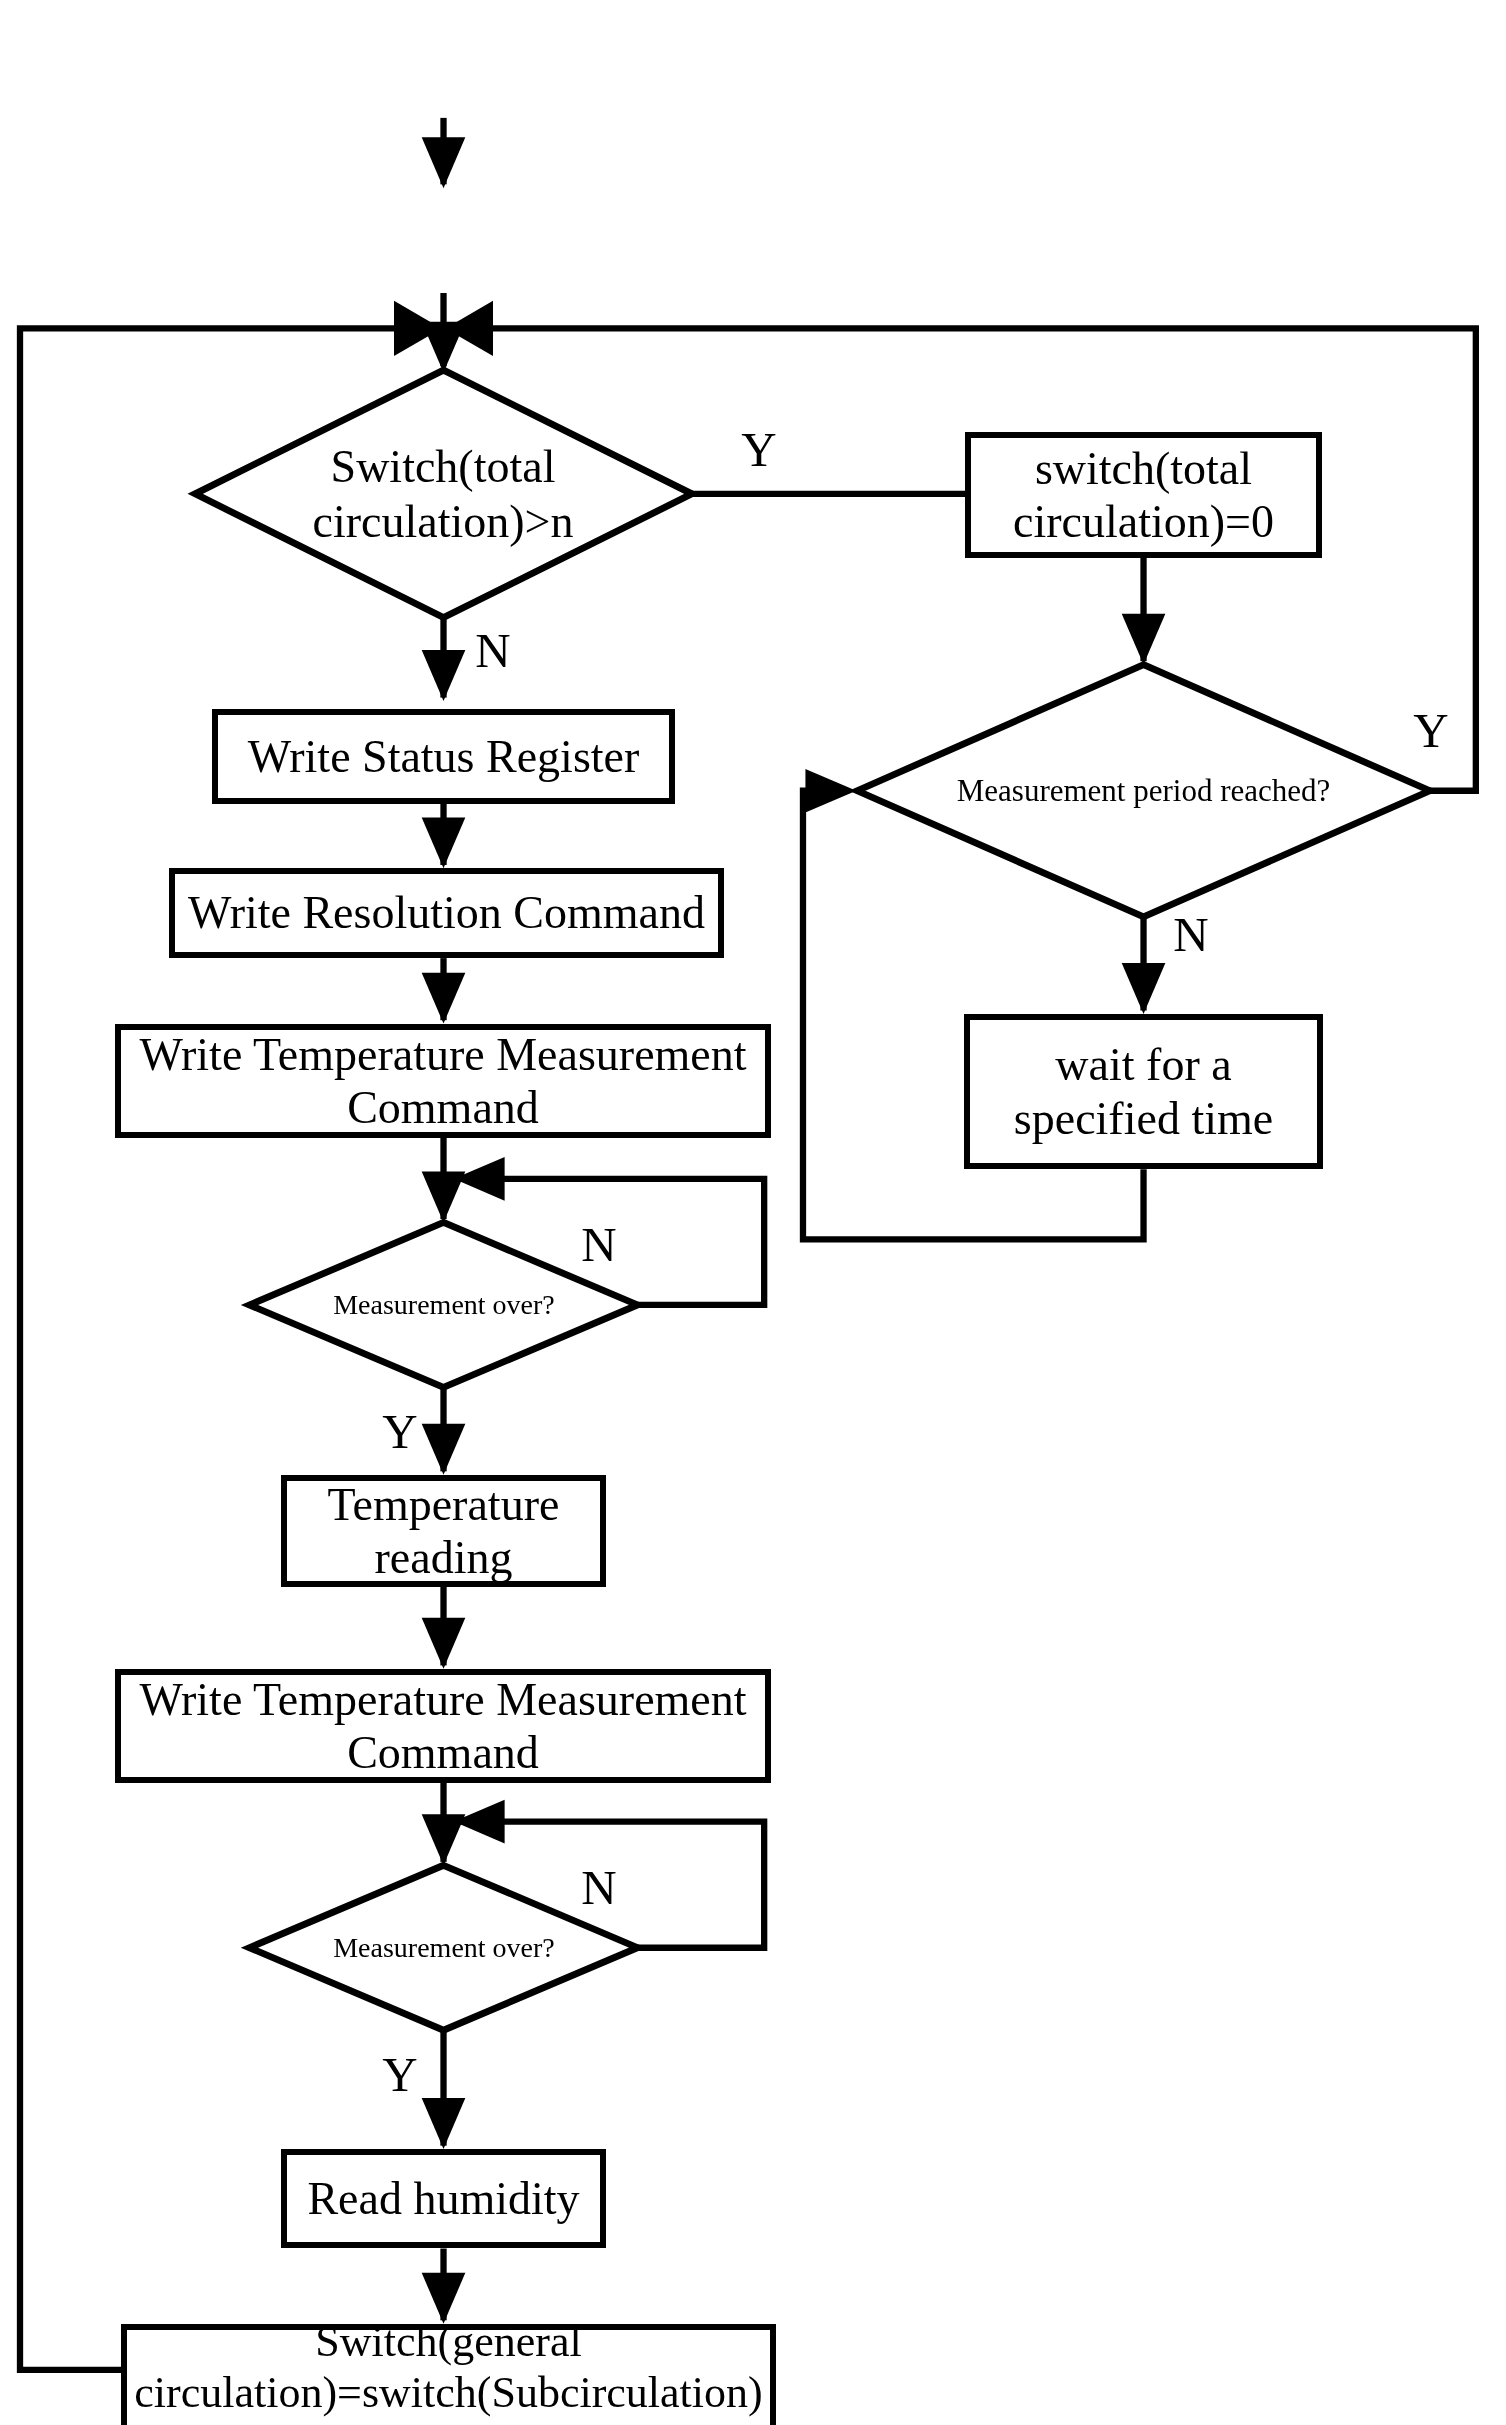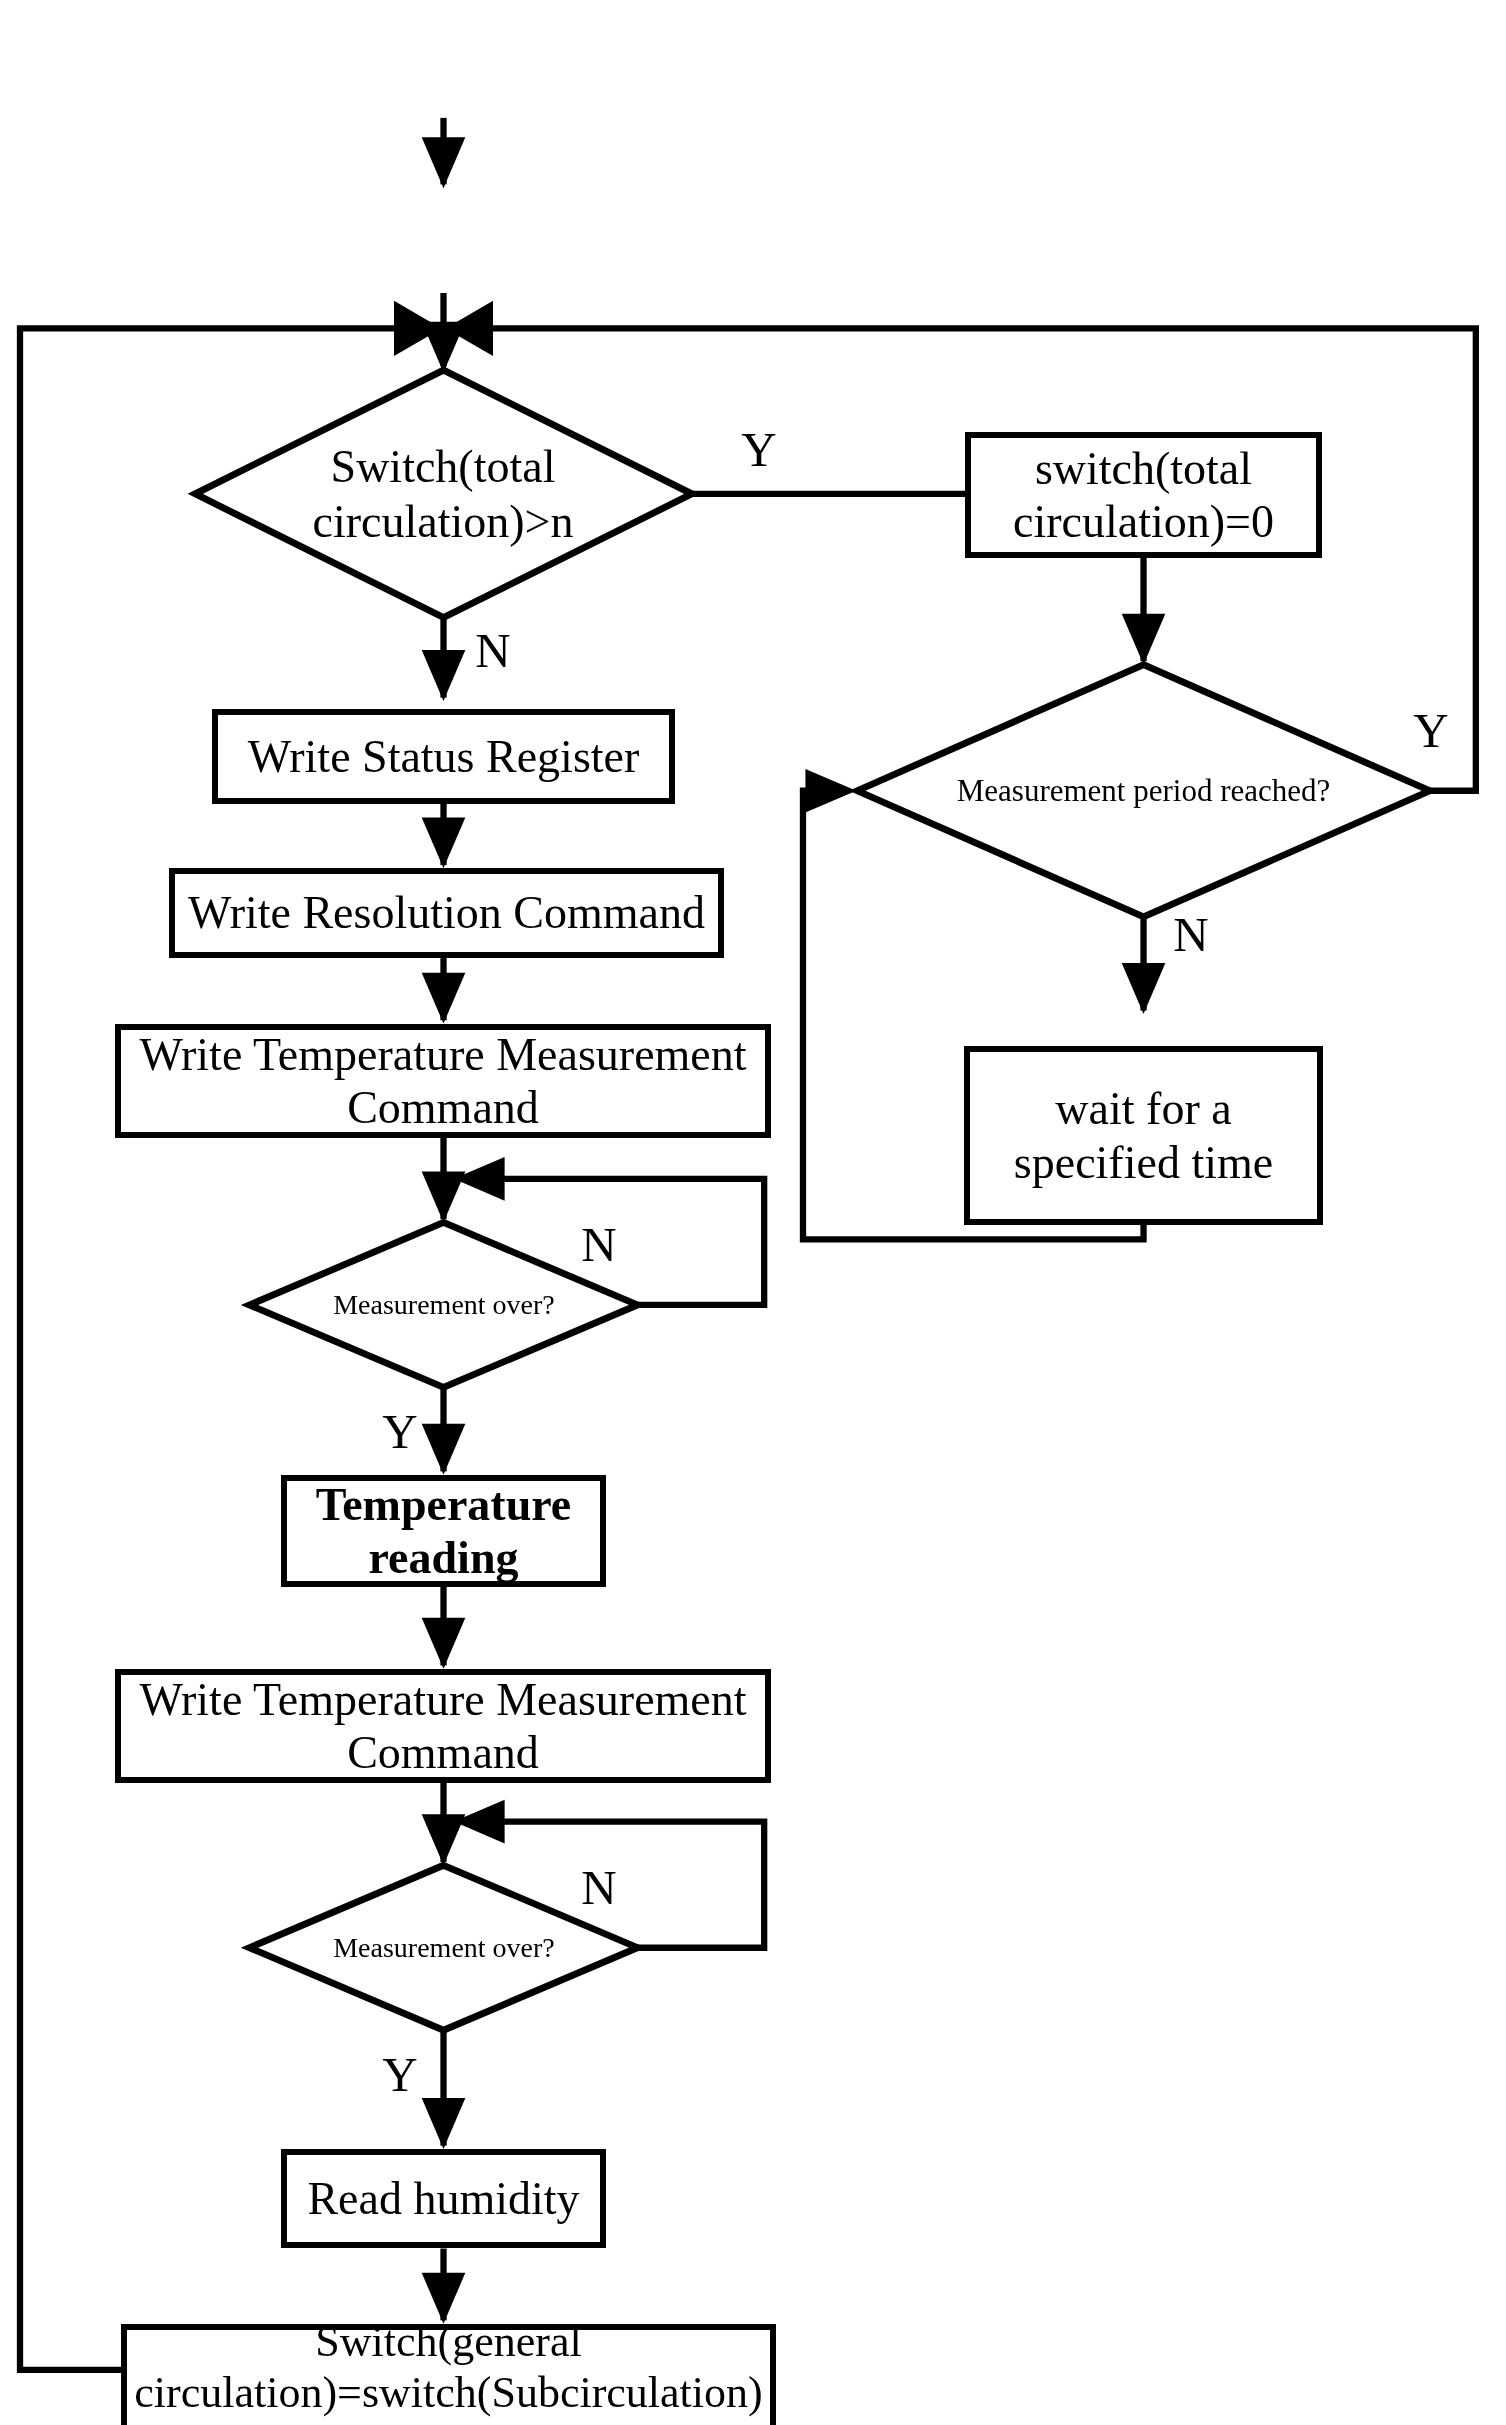--- a/index.html
+++ b/index.html
@@ -139,39 +139,39 @@
     </g>
   </svg>
 
 
 
   <div class="node" style="left:965px; top:432px; width:357px; height:126px;">
     <span class="label">switch(total
 circulation)=0</span>
   </div>
 
-  <div class="node" style="left:964px; top:1014px; width:359px; height:179px;margin-top:32px;">
+  <div class="node" style="left:964px; top:1014px; width:359px; height:155px;">
     <span class="label">wait for a
 specified time</span>
   </div>
 
   <div class="node" style="left:212px; top:701px; width:463px; height:95px;margin-top:8px;">
     <span class="label">Write Status Register</span>
   </div>
 
   <div class="node" style="left:169px; top:868px; width:555px; height:90px;">
     <span class="label">Write Resolution Command</span>
   </div>
 
   <div class="node" style="left:115px; top:1024px; width:656px; height:114px;">
     <span class="label">Write Temperature Measurement
 Command</span>
   </div>
 
-  <div class="node" style="left:281px; top:1475px; width:325px; height:112px;font-weight:bold;">
+  <div class="node" style="left:281px; top:1475px; width:325px; height:112px;">
     <span class="label">Temperature
 reading</span>
   </div>
 
   <div class="node" style="left:115px; top:1669px; width:656px; height:114px;">
     <span class="label">Write Temperature Measurement
 Command</span>
   </div>
 
   <div class="node" style="left:281px; top:2149px; width:325px; height:99px;">

